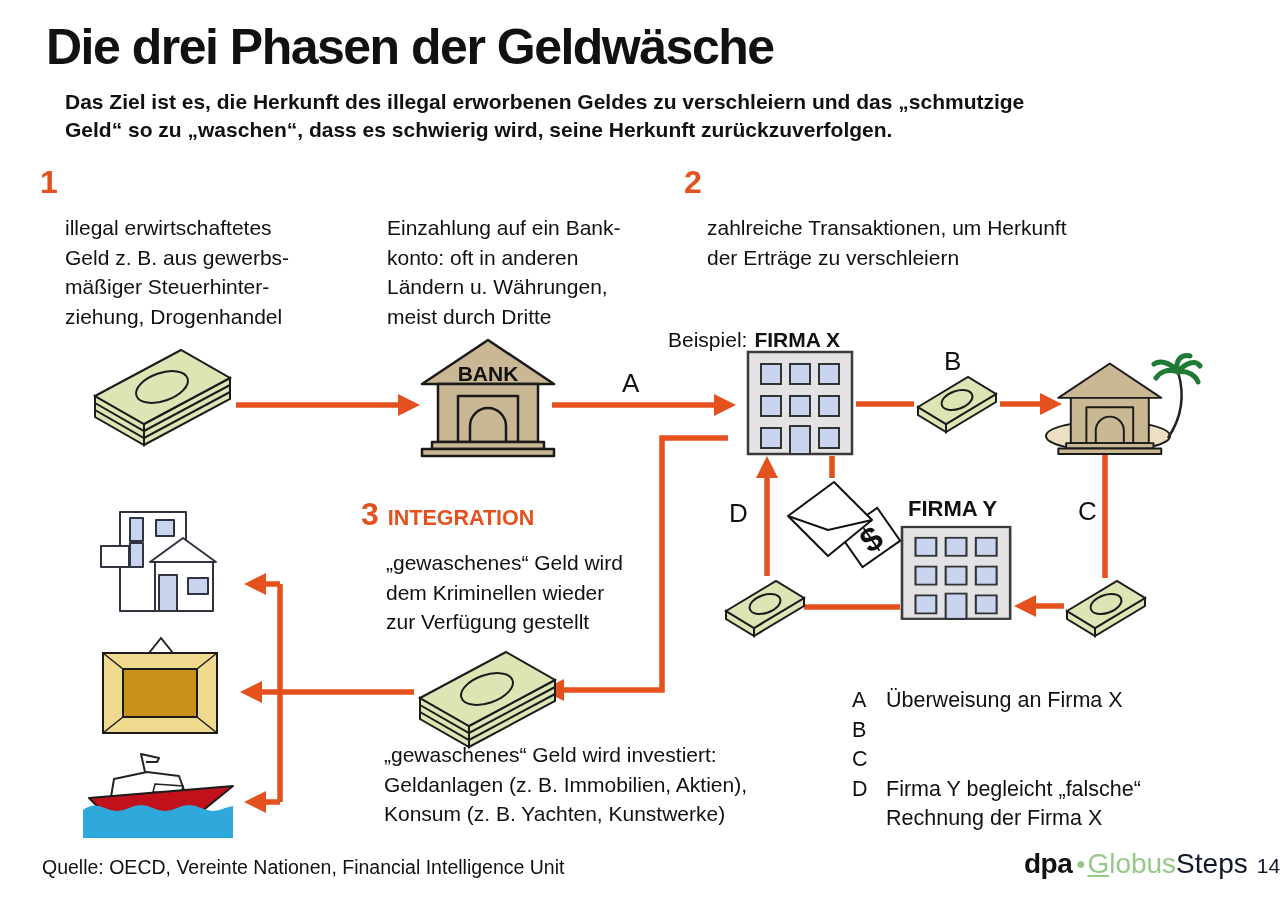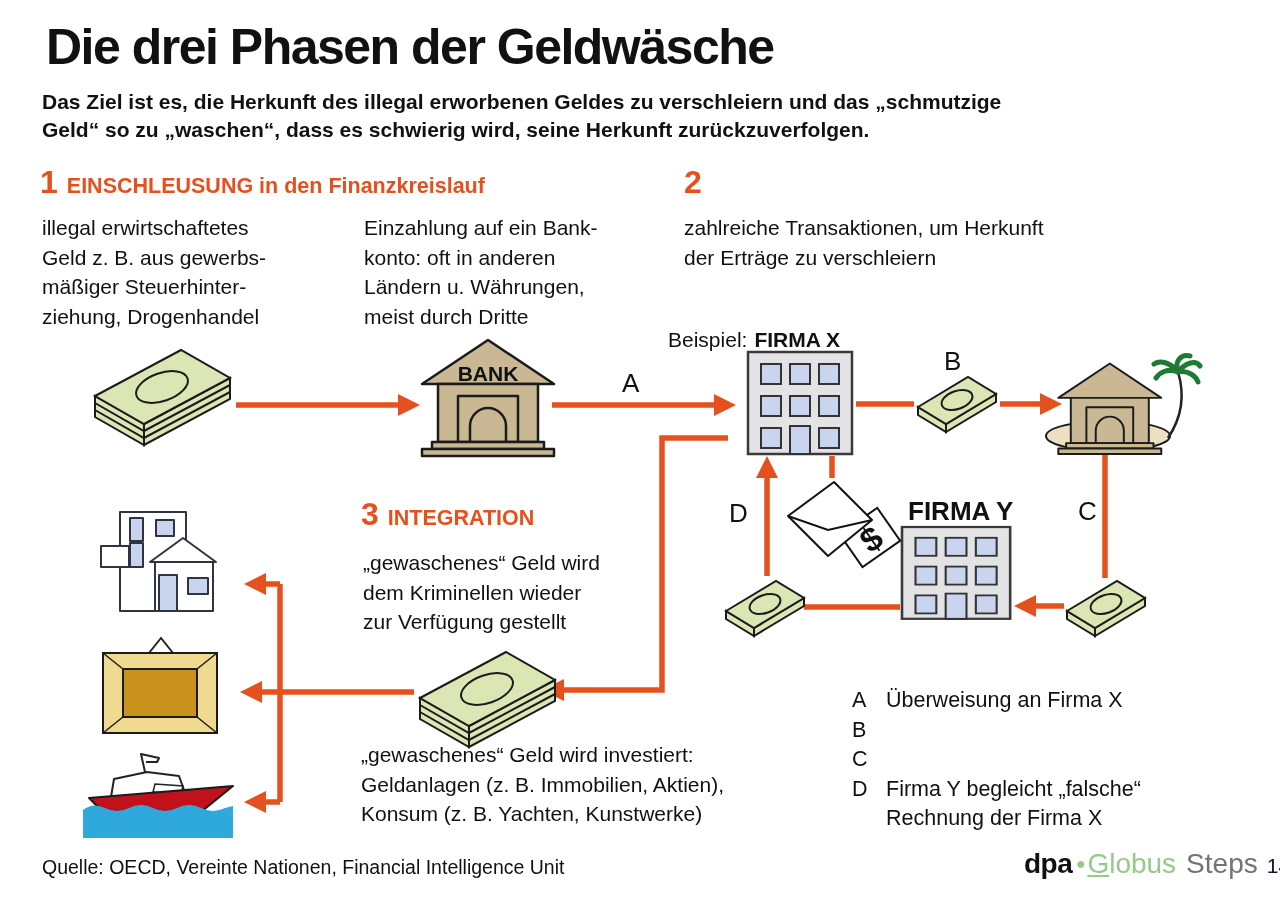--- a/index.html
+++ b/index.html
@@ -1,41 +1,41 @@
 <!DOCTYPE html>
 <html><head>
 <meta charset="utf-8">
 <style>
   html,body{margin:0;padding:0;}
   body{
     width:1280px;height:904px;background:#ffffff;position:relative;overflow:hidden;
     font-family:"Liberation Sans","DejaVu Sans",sans-serif;color:#111;
   }
   .abs{position:absolute;}
-  .pre{white-space:pre-line;}
+  .pre{white-space:pre-line;margin-left:23px;}
   .title{font-size:50px;font-weight:bold;letter-spacing:-1.5px;}
   .subtitle{font-size:21px;font-weight:bold;line-height:28px;}
   .phase-head{display:flex;align-items:baseline;gap:9px;color:#E5511E;font-weight:bold;}
   .phase-num{font-size:32px;}
   .phase-label{font-size:21.5px;}
   .body-text{font-size:21px;line-height:29.5px;}
   .flow-label{font-size:26px;color:#111;}
   .beispiel{font-size:21px;}
   .beispiel .bold{font-weight:bold;margin-left:7px;}
-  .firm-label{font-size:26px;font-weight:bold;}
+  .firm-label{font-size:22px;font-weight:bold;}
   .legend-row{display:flex;line-height:29.5px;}
   .legend-letter{width:34px;flex:none;font-size:21.5px;}
   .legend-text{font-size:21.5px;white-space:pre-line;}
   .source{font-size:19.5px;}
   .logo{display:flex;align-items:baseline;font-size:28px;}
   .logo-dpa{font-weight:bold;color:#111;letter-spacing:-0.5px;margin-left:39px;}
   .logo-dot{color:#96C98A;margin:0 2px 0 4px;font-size:26px;}
   .logo-globus{color:#96C98A;}
   .logo-globus::first-letter{text-decoration:underline;}
-  .logo-steps{color:#737373;margin-left:10px;}
+  .logo-steps{color:#0f172a;margin-left:0;}
   .logo-num{font-size:21px;color:#0f172a;margin-left:9px;}
   svg text{font-family:"Liberation Sans","DejaVu Sans",sans-serif;}
 </style>
 </head>
 <body>
 
 <svg class="abs" style="left:0;top:0" width="1280" height="904" viewBox="0 0 1280 904">
 
   <defs>
     <g id="money-note">
@@ -177,21 +177,20 @@
   </g>
 </svg>
 
 <h1 class="abs title" style="left:42px;top:14px;margin:4px">Die drei Phasen der Geldwäsche</h1>
 
 <div class="abs subtitle pre" style="left:42px;top:88px">Das Ziel ist es, die Herkunft des illegal erworbenen Geldes zu verschleiern und das „schmutzige
 Geld“ so zu „waschen“, dass es schwierig wird, seine Herkunft zurückzuverfolgen.</div>
 
 <div class="abs phase-head" style="left:40px;top:164px">
   <span class="phase-num">1</span>
-  <span class="phase-label">EINSCHLEUSUNG in den Finanzkreislauf</span>
 </div>
 <div class="abs body-text pre" style="left:42px;top:213px">illegal erwirtschaftetes
 Geld z. B. aus gewerbs-
 mäßiger Steuerhinter-
 ziehung, Drogenhandel</div>
 <div class="abs body-text pre" style="left:364px;top:213px">Einzahlung auf ein Bank-
 konto: oft in anderen
 Ländern u. Währungen,
 meist durch Dritte</div>
 

